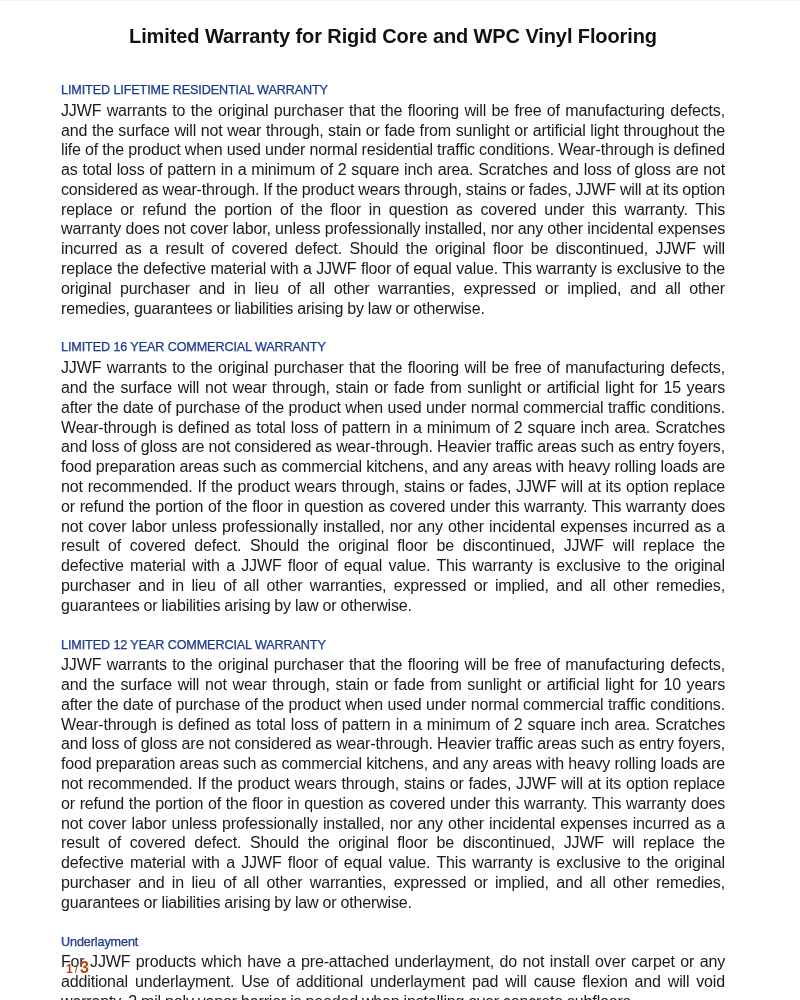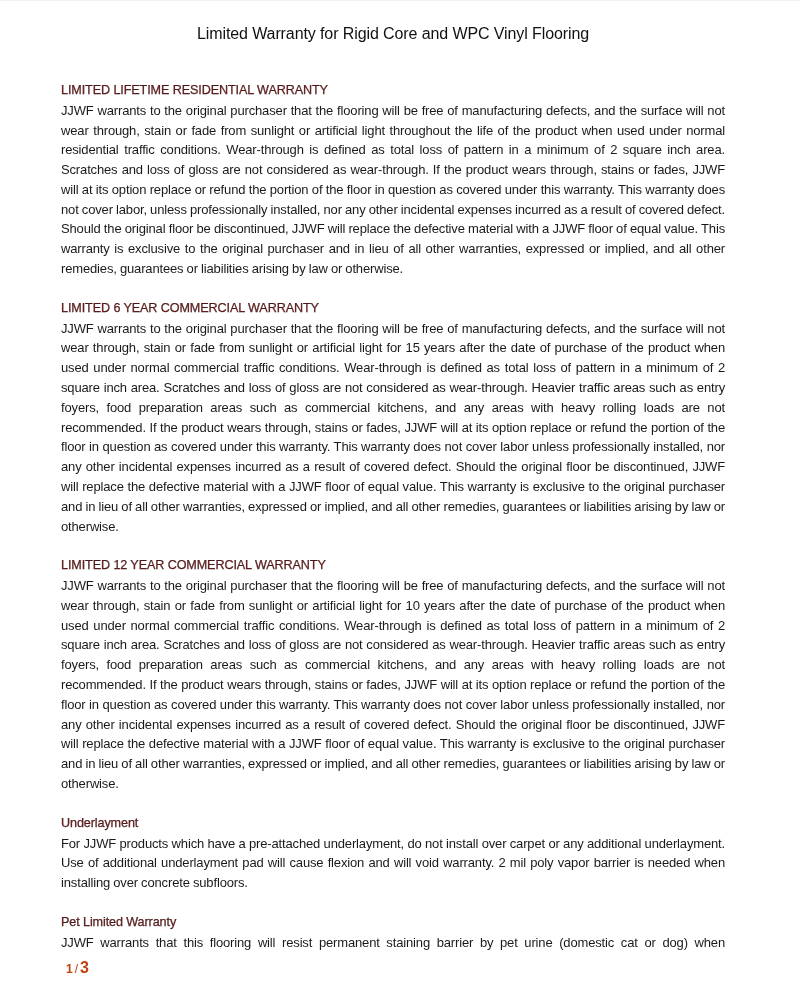--- a/index.html
+++ b/index.html
@@ -1,31 +1,31 @@
 <!DOCTYPE html>
 <html><head>
   <meta charset="utf-8">
   <style>
     html, body { margin: 0; padding: 0; background: #ffffff; }
     body { width: 800px; height: 1000px; overflow: hidden; position: relative; color: #111; }
     .page { position: absolute; left: 0; top: 0; width: 800px; height: 1000px; background: #fff; border-top: 1px solid #f2f2f2; box-sizing: border-box; }
     .title {
       position: absolute; top: 24px; left: 0; width: 786px; text-align: center;
-      font-family: "Liberation Sans", sans-serif; font-size: 16px; font-weight: normal;
+      font-family: "Liberation Sans", sans-serif; font-size: 20px; font-weight: bold;
       letter-spacing: -0.1px; margin: 0; color: #111;
     }
     .content { position: absolute; left: 61px; top: 80px; width: 664px; }
     .section { margin: 0 0 20px 0; }
     .heading {
       font-family: "Liberation Sans", sans-serif; font-size: 12.6px; font-weight: normal;
-      line-height: 19.7px; margin: 0; color: #7f1d1d; letter-spacing: -0.1px;
+      line-height: 19.7px; margin: 0; color: #1d4ed8; letter-spacing: -0.1px;
       -webkit-text-stroke: 0.25px #111;
     }
     .body-text {
-      font-family: "Liberation Sans", sans-serif; font-size: 13px; line-height: 19.8px;
+      font-family: "Liberation Sans", sans-serif; font-size: 16px; line-height: 19.8px;
       margin: 0; text-align: justify; color: #1a1a1a; letter-spacing: -0.15px;
       word-spacing: -0.3px;
     }
     .page-counter {
       position: absolute; left: 66px; top: 958px;
       font-family: "Liberation Sans", sans-serif; color: #c2410c;
     }
     .page-counter .cur { font-size: 12px; font-weight: bold; }
     .page-counter .sep { font-size: 12px; margin: 0 2px; }
     .page-counter .total { font-size: 16px; font-weight: bold; }
@@ -36,21 +36,21 @@
 <div class="page">
   <h1 class="title">Limited Warranty for Rigid Core and WPC Vinyl Flooring</h1>
 
   <div class="content">
     <div class="section">
       <h2 class="heading">LIMITED LIFETIME RESIDENTIAL WARRANTY</h2>
       <p class="body-text">JJWF warrants to the original purchaser that the flooring will be free of manufacturing defects, and the surface will not wear through, stain or fade from sunlight or artificial light throughout the life of the product when used under normal residential traffic conditions. Wear-through is defined as total loss of pattern in a minimum of 2 square inch area. Scratches and loss of gloss are not considered as wear-through. If the product wears through, stains or fades, JJWF will at its option replace or refund the portion of the floor in question as covered under this warranty. This warranty does not cover labor, unless professionally installed, nor any other incidental expenses incurred as a result of covered defect. Should the original floor be discontinued, JJWF will replace the defective material with a JJWF floor of equal value. This warranty is exclusive to the original purchaser and in lieu of all other warranties, expressed or implied, and all other remedies, guarantees or liabilities arising by law or otherwise.</p>
     </div>
 
     <div class="section">
-      <h2 class="heading">LIMITED 6 YEAR COMMERCIAL WARRANTY</h2>
+      <h2 class="heading">LIMITED 16 YEAR COMMERCIAL WARRANTY</h2>
       <p class="body-text">JJWF warrants to the original purchaser that the flooring will be free of manufacturing defects, and the surface will not wear through, stain or fade from sunlight or artificial light for 15 years after the date of purchase of the product when used under normal commercial traffic conditions. Wear-through is defined as total loss of pattern in a minimum of 2 square inch area. Scratches and loss of gloss are not considered as wear-through. Heavier traffic areas such as entry foyers, food preparation areas such as commercial kitchens, and any areas with heavy rolling loads are not recommended. If the product wears through, stains or fades, JJWF will at its option replace or refund the portion of the floor in question as covered under this warranty. This warranty does not cover labor unless professionally installed, nor any other incidental expenses incurred as a result of covered defect. Should the original floor be discontinued, JJWF will replace the defective material with a JJWF floor of equal value. This warranty is exclusive to the original purchaser and in lieu of all other warranties, expressed or implied, and all other remedies, guarantees or liabilities arising by law or otherwise.</p>
     </div>
 
     <div class="section">
       <h2 class="heading">LIMITED 12 YEAR COMMERCIAL WARRANTY</h2>
       <p class="body-text">JJWF warrants to the original purchaser that the flooring will be free of manufacturing defects, and the surface will not wear through, stain or fade from sunlight or artificial light for 10 years after the date of purchase of the product when used under normal commercial traffic conditions. Wear-through is defined as total loss of pattern in a minimum of 2 square inch area. Scratches and loss of gloss are not considered as wear-through. Heavier traffic areas such as entry foyers, food preparation areas such as commercial kitchens, and any areas with heavy rolling loads are not recommended. If the product wears through, stains or fades, JJWF will at its option replace or refund the portion of the floor in question as covered under this warranty. This warranty does not cover labor unless professionally installed, nor any other incidental expenses incurred as a result of covered defect. Should the original floor be discontinued, JJWF will replace the defective material with a JJWF floor of equal value. This warranty is exclusive to the original purchaser and in lieu of all other warranties, expressed or implied, and all other remedies, guarantees or liabilities arising by law or otherwise.</p>
     </div>
 
     <div class="section">
       <h2 class="heading">Underlayment</h2>

